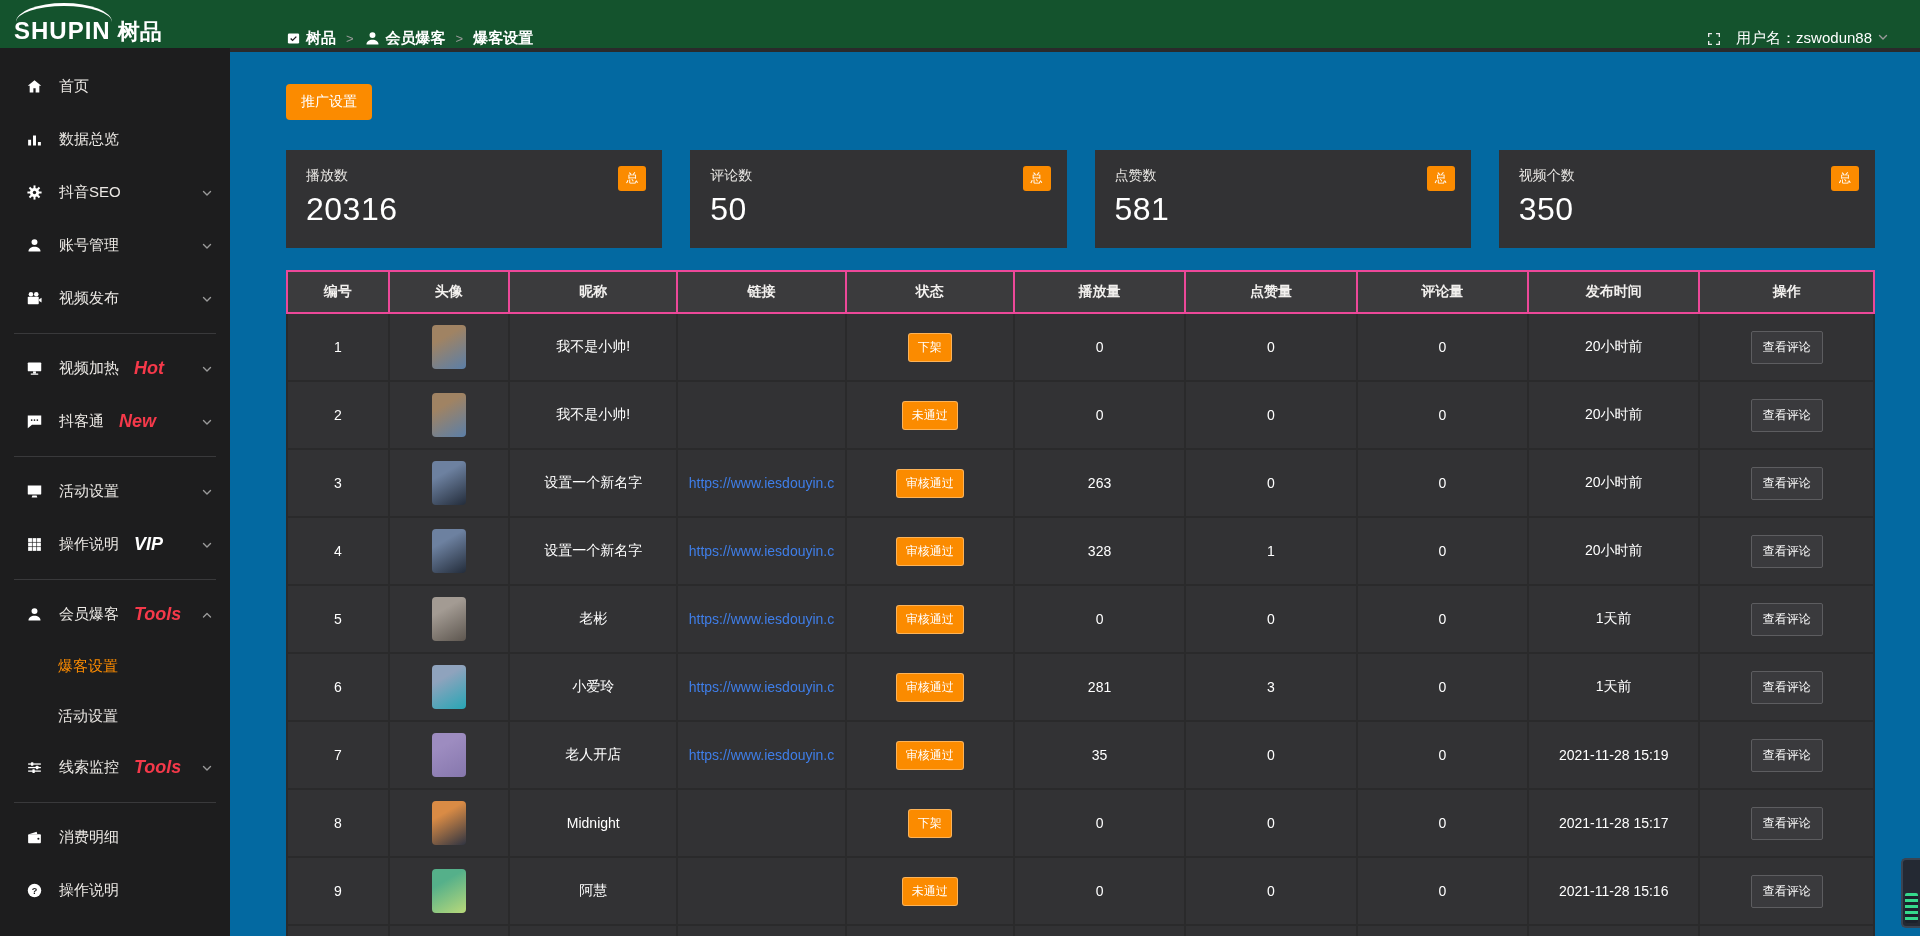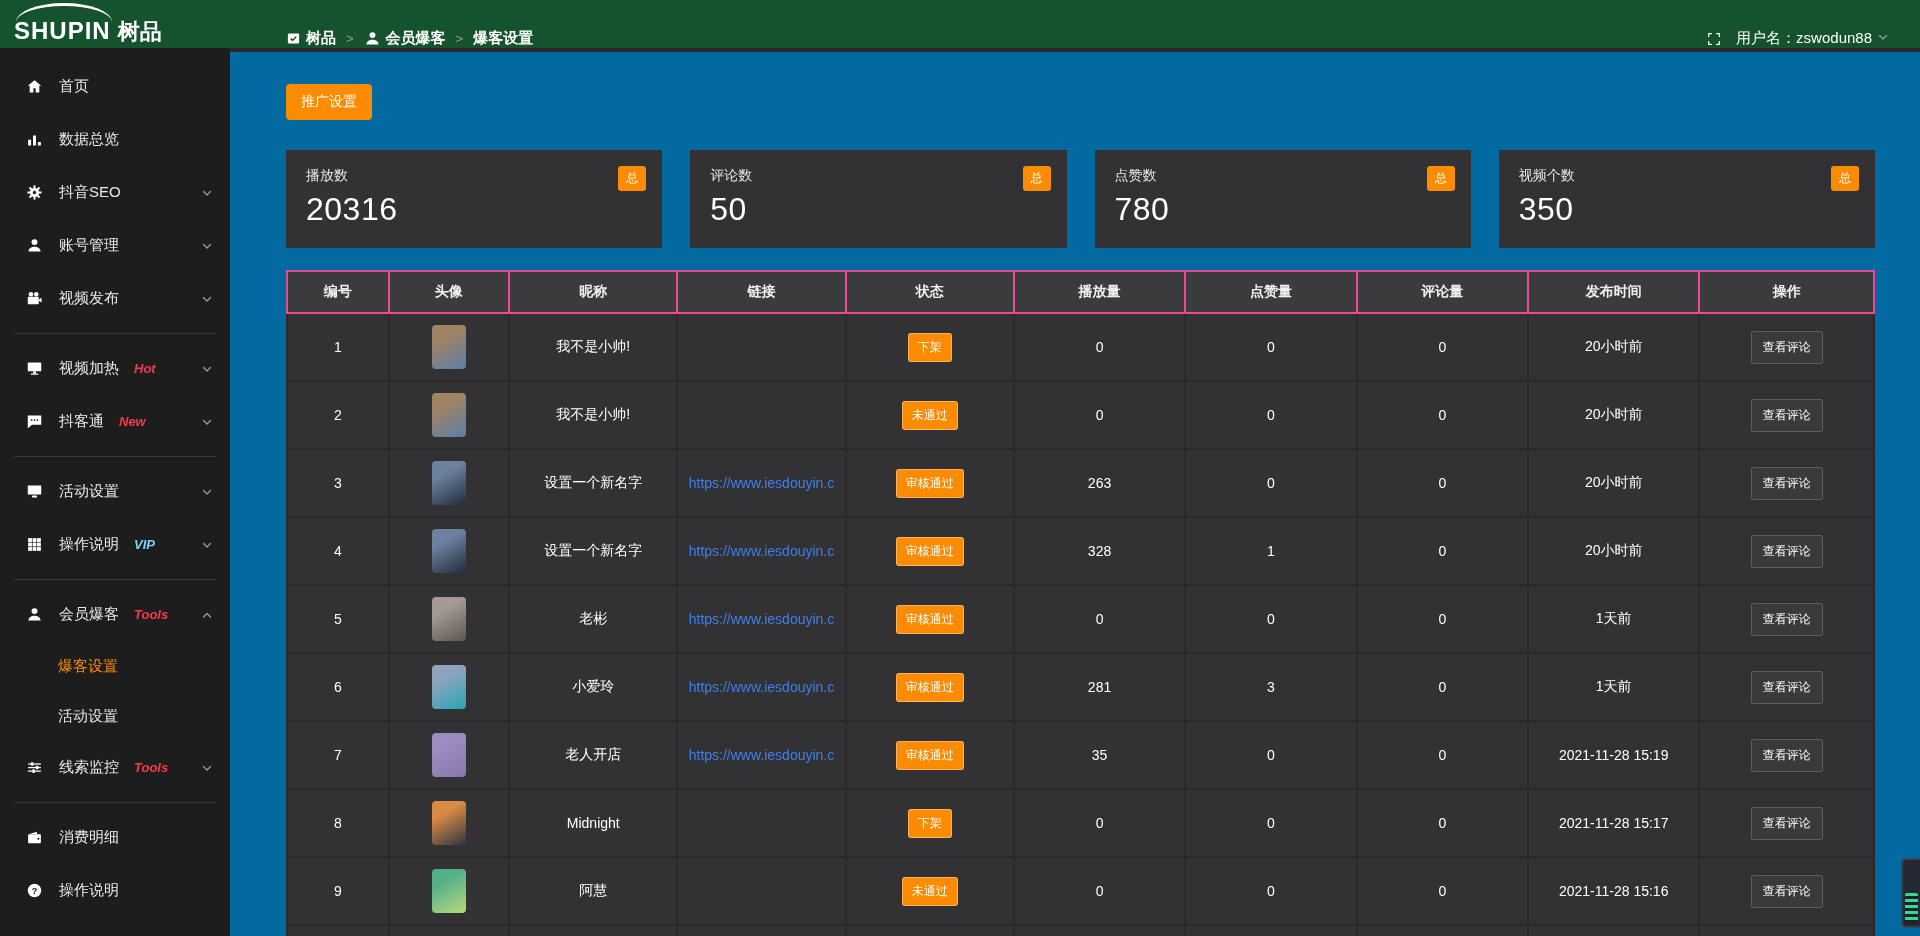--- a/index.html
+++ b/index.html
@@ -21,21 +21,21 @@
   .topbar-right{margin-left:auto;display:flex;align-items:center;gap:14px;
     padding-right:30px;color:#fff;font-size:15px;}
   .fs{display:flex;align-items:center;cursor:pointer;}
   .username{display:flex;align-items:center;gap:4px;cursor:pointer;}
   
   .sidebar{position:fixed;left:0;top:48px;width:230px;height:888px;background:#1d1d1e;
     padding-top:12px;box-sizing:border-box;z-index:10;}
   .side-item{height:53px;display:flex;align-items:center;padding:0 16px 0 26px;
     color:#ece9e5;font-size:15px;cursor:pointer;}
   .side-item .s-ic{width:20px;display:flex;align-items:center;margin-right:13px;}
-  .side-badge{font-size:13px;font-style:italic;font-weight:700;margin-left:15px;}
+  .side-badge{font-size:18px;font-style:italic;font-weight:700;margin-left:15px;}
   .side-chev{margin-left:auto;display:flex;align-items:center;}
   .side-sub{height:50px;display:flex;align-items:center;padding-left:58px;
     color:#e6e3df;font-size:15px;cursor:pointer;}
   .side-sub.active{color:#fb8b00;}
   .side-divider{height:1px;background:#39393b;margin:8px 14px;}
   
   .main{position:fixed;left:230px;top:52px;width:1690px;height:888px;background:#0369a1;
     padding:32px 45px 0 56px;box-sizing:border-box;overflow:hidden;}
   .promo{display:inline-block;background:#fb8b00;color:#fff;border:none;border-radius:4px;
     font-size:14px;font-family:inherit;padding:9px 15px;cursor:pointer;margin:0 0 30px 0;}
@@ -251,21 +251,21 @@
             <rect x="3" y="9.3" width="5.4" height="5.4"></rect>
             <rect x="9.3" y="9.3" width="5.4" height="5.4"></rect>
             <rect x="15.6" y="9.3" width="5.4" height="5.4"></rect>
             <rect x="3" y="15.6" width="5.4" height="5.4"></rect>
             <rect x="9.3" y="15.6" width="5.4" height="5.4"></rect>
             <rect x="15.6" y="15.6" width="5.4" height="5.4"></rect>
           </g>
         </svg>
       </span>
       <span class="s-lb">操作说明</span>
-      <span class="side-badge" style="color: #7dd3fc;">VIP</span>
+      <span class="side-badge" style="color: #ffffff;">VIP</span>
       <span class="side-chev">
         <svg viewBox="0 0 24 24" width="14" height="14">
           <polyline points="6,9.5 12,15.5 18,9.5" fill="none" stroke="#9a9a9a" stroke-width="2.4" stroke-linecap="round" stroke-linejoin="round"></polyline>
         </svg>
       </span>
     </div>
     <div class="side-divider"></div>
     <div class="side-item">
       <span class="s-ic">
         <svg viewBox="0 0 24 24" width="17" height="17">
@@ -338,21 +338,21 @@
         <div class="stat-value">20316</div>
         <span class="stat-badge">总</span>
       </div>
       <div class="stat-card">
         <div class="stat-label">评论数</div>
         <div class="stat-value">50</div>
         <span class="stat-badge">总</span>
       </div>
       <div class="stat-card">
         <div class="stat-label">点赞数</div>
-        <div class="stat-value">780</div>
+        <div class="stat-value">581</div>
         <span class="stat-badge">总</span>
       </div>
       <div class="stat-card">
         <div class="stat-label">视频个数</div>
         <div class="stat-value">350</div>
         <span class="stat-badge">总</span>
       </div>
     </div>
   <table class="grid" id="grid">
       <colgroup>

